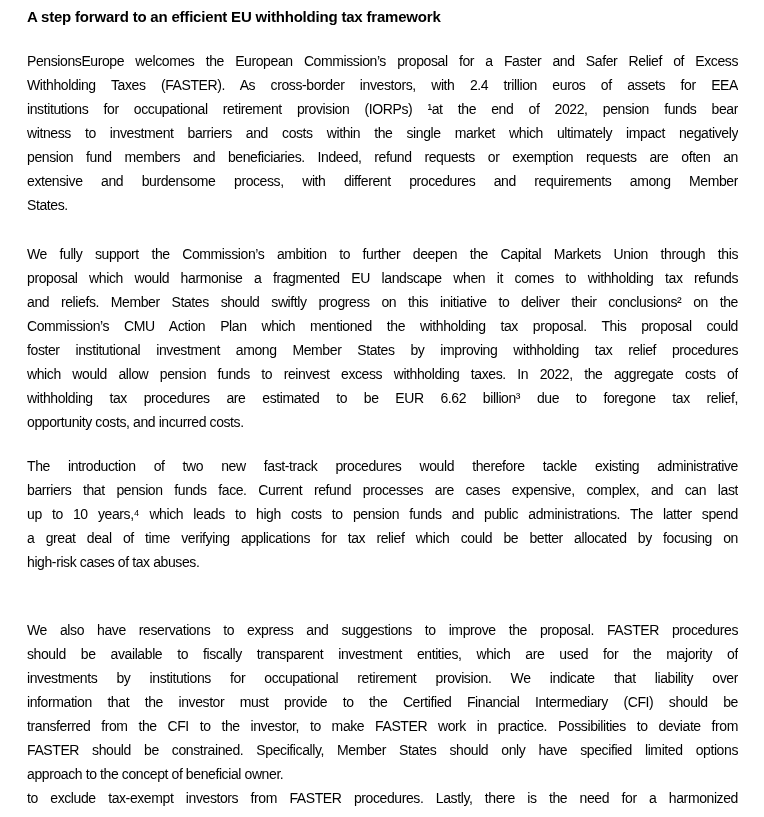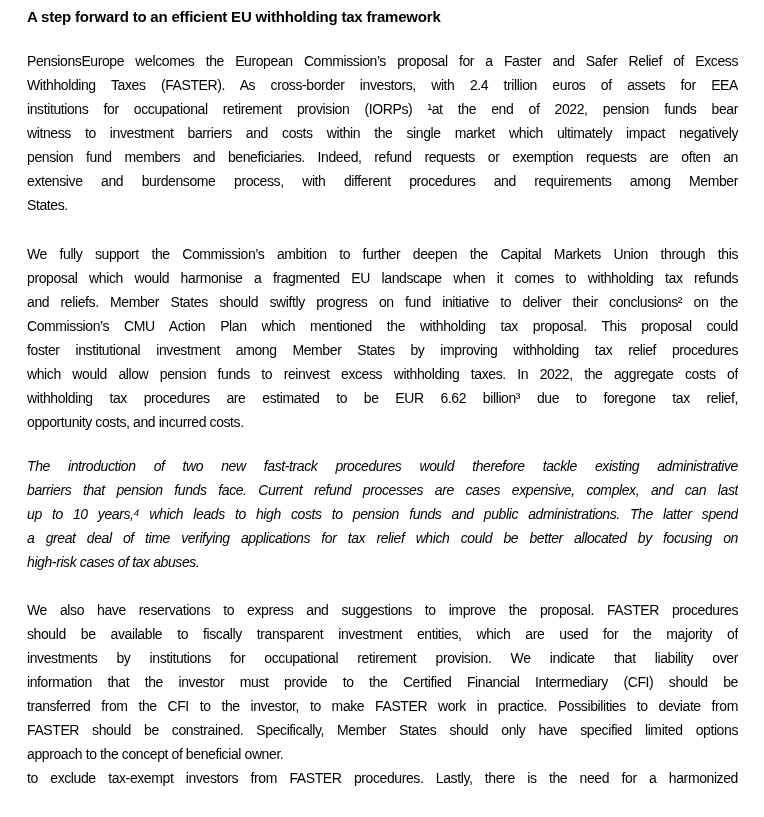--- a/index.html
+++ b/index.html
@@ -31,21 +31,21 @@
     white-space: nowrap;
   }
   .doc-body {
     font-size: 14px;
     line-height: 24px;
     letter-spacing: -0.4px;
   }
   .paragraph { margin: 0 0 26px 0; }
   .paragraph:nth-child(1) { margin-bottom: 25px; }
   .paragraph:nth-child(2) { margin-bottom: 20px; }
-  .paragraph:nth-child(3) { margin-bottom: 24px; font-style: italic; }
+  .paragraph:nth-child(3) { margin-bottom: 44px; }
   .paragraph:nth-child(4) { margin-bottom: 4px; }
   .line {
     white-space: nowrap;
     overflow: hidden;
     text-align: justify;
     text-align-last: justify;
   }
   .line.last {
     text-align: center;
     text-align-last: left;
@@ -62,21 +62,21 @@
         <div class="line">Withholding Taxes (FASTER). As cross-border investors, with 2.4 trillion euros of assets for EEA</div>
         <div class="line">institutions for occupational retirement provision (IORPs) ¹at the end of 2022, pension funds bear</div>
         <div class="line">witness to investment barriers and costs within the single market which ultimately impact negatively</div>
         <div class="line">pension fund members and beneficiaries. Indeed, refund requests or exemption requests are often an</div>
         <div class="line">extensive and burdensome process, with different procedures and requirements among Member</div>
         <div class="line last">States.</div>
       </div>
       <div class="paragraph">
         <div class="line">We fully support the Commission’s ambition to further deepen the Capital Markets Union through this</div>
         <div class="line">proposal which would harmonise a fragmented EU landscape when it comes to withholding tax refunds</div>
-        <div class="line">and reliefs. Member States should swiftly progress on fund initiative to deliver their conclusions² on the</div>
+        <div class="line">and reliefs. Member States should swiftly progress on this initiative to deliver their conclusions² on the</div>
         <div class="line">Commission’s CMU Action Plan which mentioned the withholding tax proposal.  This proposal could</div>
         <div class="line">foster institutional investment among Member States by improving withholding tax relief procedures</div>
         <div class="line">which would allow pension funds to reinvest excess withholding taxes. In 2022, the aggregate costs of</div>
         <div class="line">withholding tax procedures are estimated to be EUR 6.62 billion³ due to foregone tax relief,</div>
         <div class="line last">opportunity costs, and incurred costs.</div>
       </div>
       <div class="paragraph">
         <div class="line">The introduction of two new fast-track procedures would therefore tackle existing administrative</div>
         <div class="line">barriers that pension funds face. Current refund processes are cases expensive, complex, and can last</div>
         <div class="line">up to 10 years,⁴ which leads to high costs to pension funds and public administrations. The latter spend</div>

